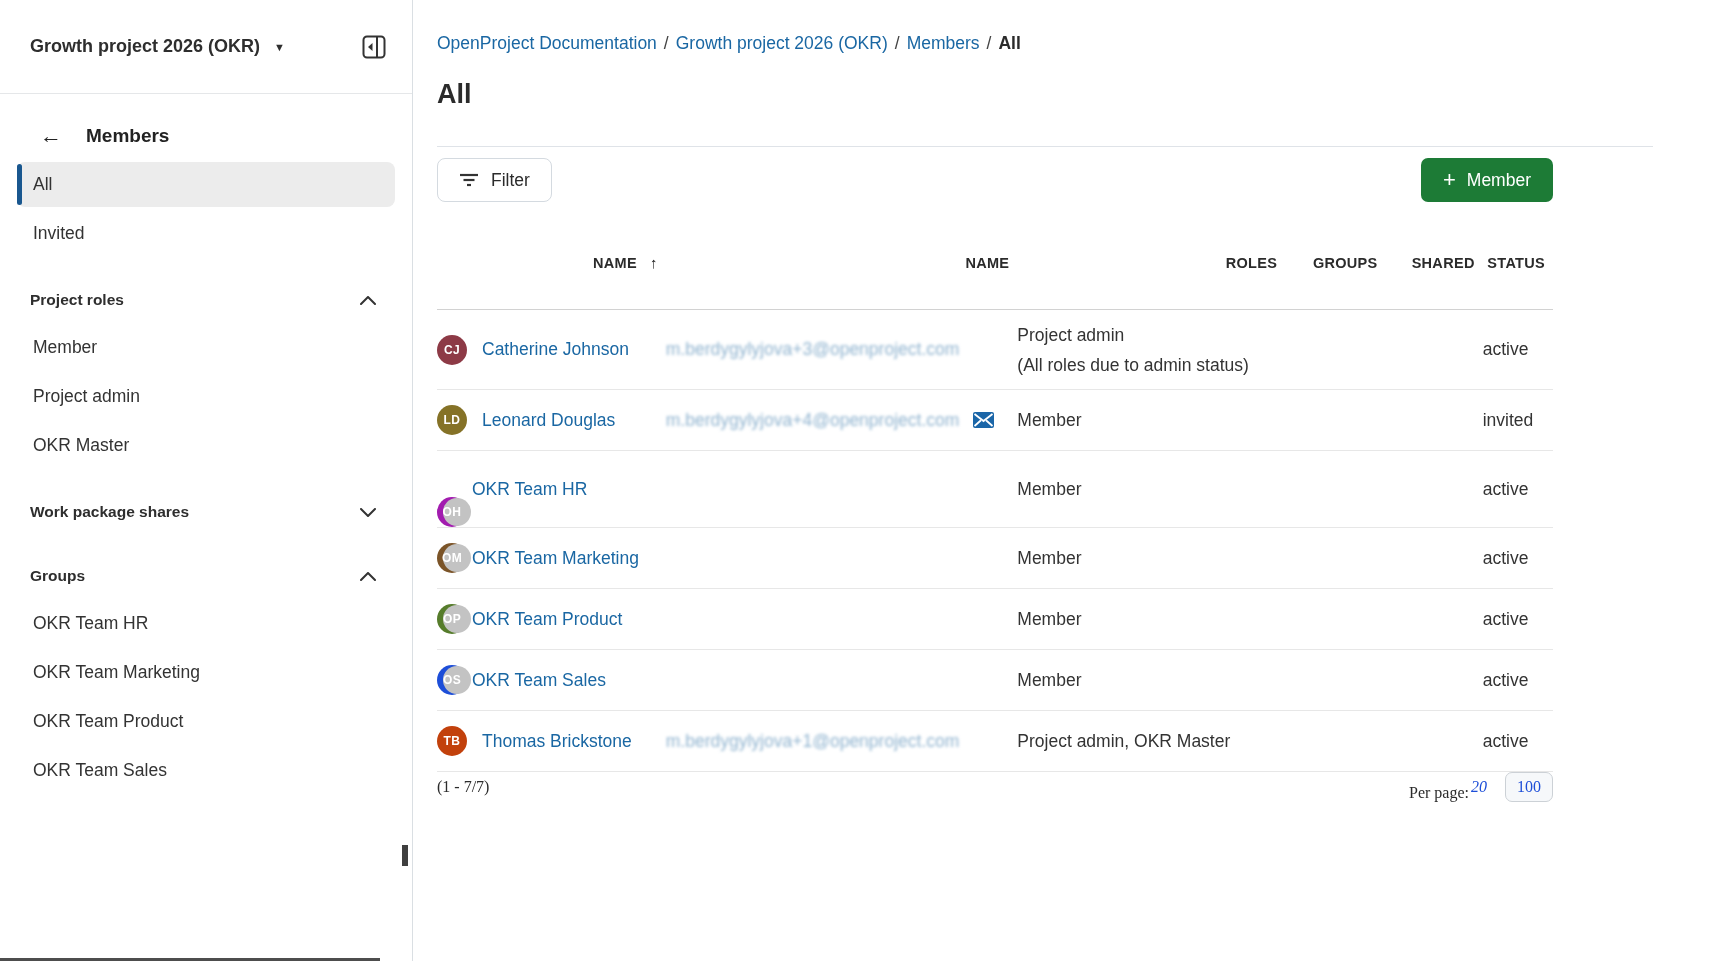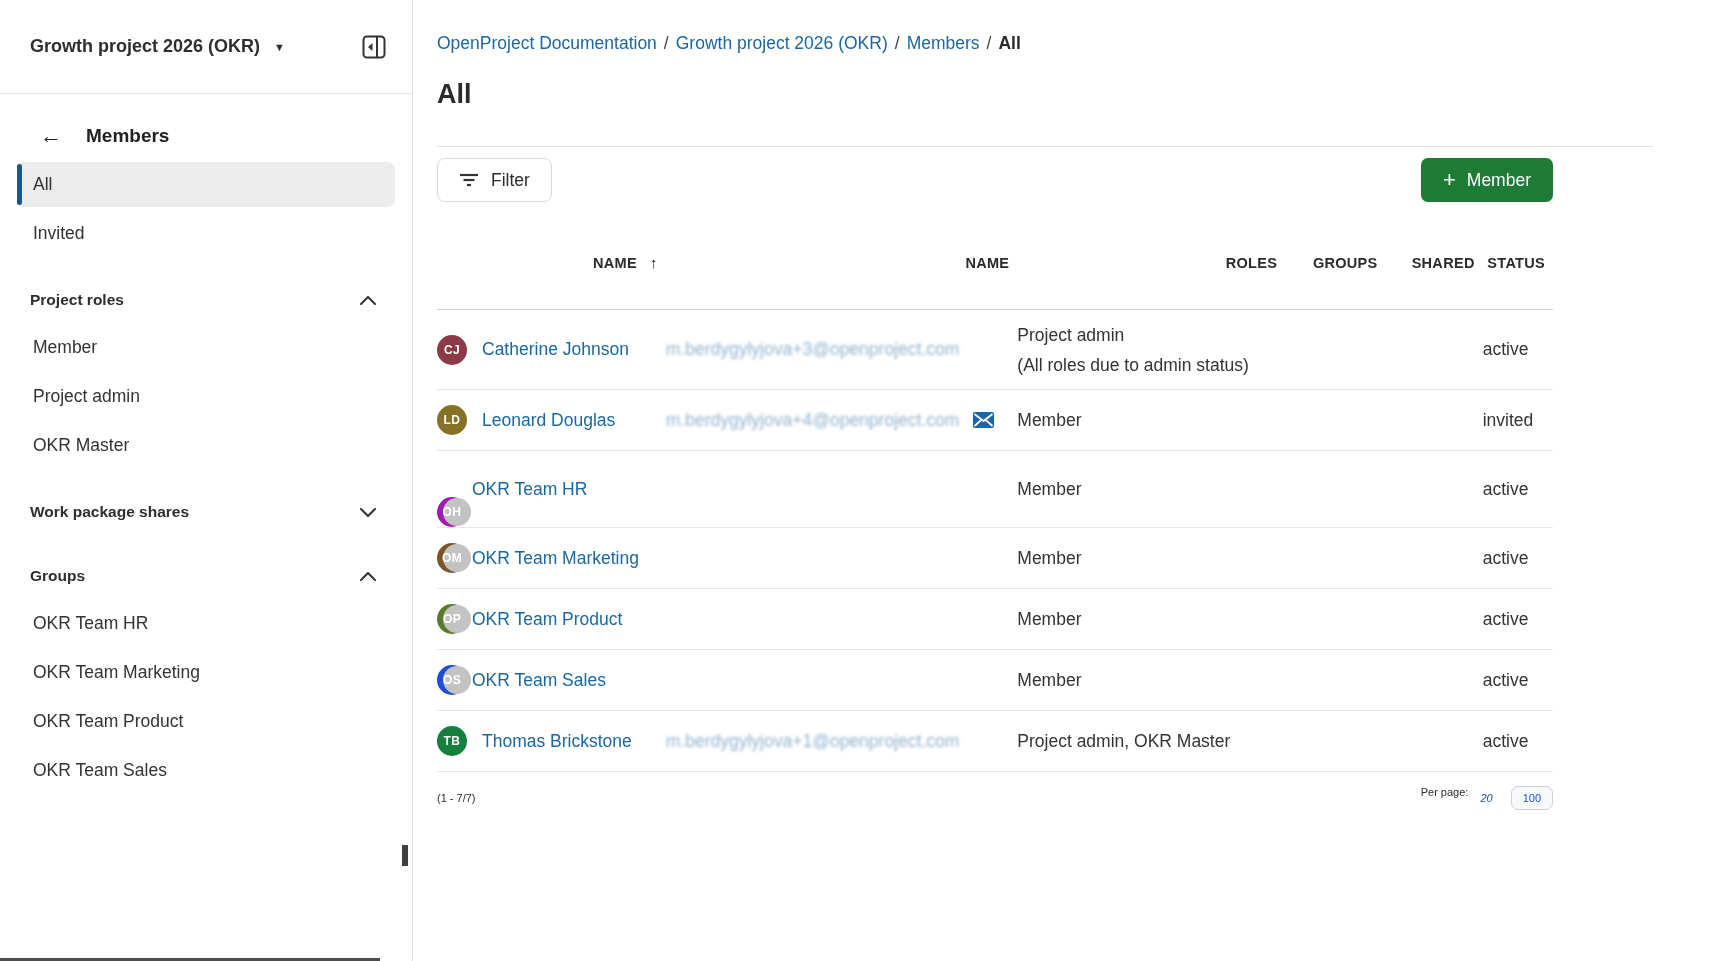--- a/index.html
+++ b/index.html
@@ -50,22 +50,22 @@
   tr.norm td { height:61px; }
   .name-wrap { display:flex; align-items:center; }
   .avatar { position:relative; width:30px; height:30px; border-radius:50%; flex:0 0 30px; display:flex; align-items:center; justify-content:center; color:#fff; font-size:12px; font-weight:700; letter-spacing:0.4px; z-index:1; }
   tr.group .avatar::after { content:""; position:absolute; left:6px; top:1px; width:28px; height:28px; border-radius:50%; background:#c3c3c3; z-index:-1; }
   .name-link { color:#1a67a3; text-decoration:none; margin-left:15px; cursor:pointer; }
   tr.group .name-link { margin-left:5px; }
   .email-wrap { display:flex; align-items:center; }
   .email-blur { color:#8fb3cf; filter:blur(1.7px); }
   .mail-icon { margin-left:14px; flex:0 0 auto; }
   .roles-cell div { line-height:30px; }
-  .footer { margin-top:14px; display:flex; align-items:center; justify-content:space-between; font-size:11px; color:#2b2b2b; }
-  .pp { display:flex; align-items:flex-start; gap:12px; }
+  .footer { margin-top:0; display:flex; align-items:center; justify-content:space-between; font-size:16px; color:#2b2b2b;font-family:Liberation Serif, serif; }
+  .pp { display:flex; align-items:flex-end; gap:2px; }
   .pp-opt { font-style:italic; color:#1d4ed8; cursor:pointer; }
   .pp-opt.selected { font-style:normal; padding:5px 11px; border:1px solid #ccd1d6; border-radius:7px; background:#f6f8fa; }
 </style>
 </head>
 <body>
 
 <div class="app">
 
   <aside class="sidebar">
     <div class="project-row">
@@ -341,21 +341,21 @@
       <div class="role-main">Member</div>
 
     </td>
     <td></td>
     <td></td>
     <td><span class="status-text">active</span></td>
   </tr>
             <tr class="norm">
     <td>
       <div class="name-wrap">
-        <span class="avatar" style="background: #15803d;">
+        <span class="avatar" style="background: #c2410c;">
                     <span class="initials">TB</span>
                   </span>
         <a class="name-link">Thomas Brickstone</a>
       </div>
     </td>
     <td>
       <div class="email-wrap">
         <span class="email-blur">m.berdygylyjova+1@openproject.com</span>
 
       </div>

